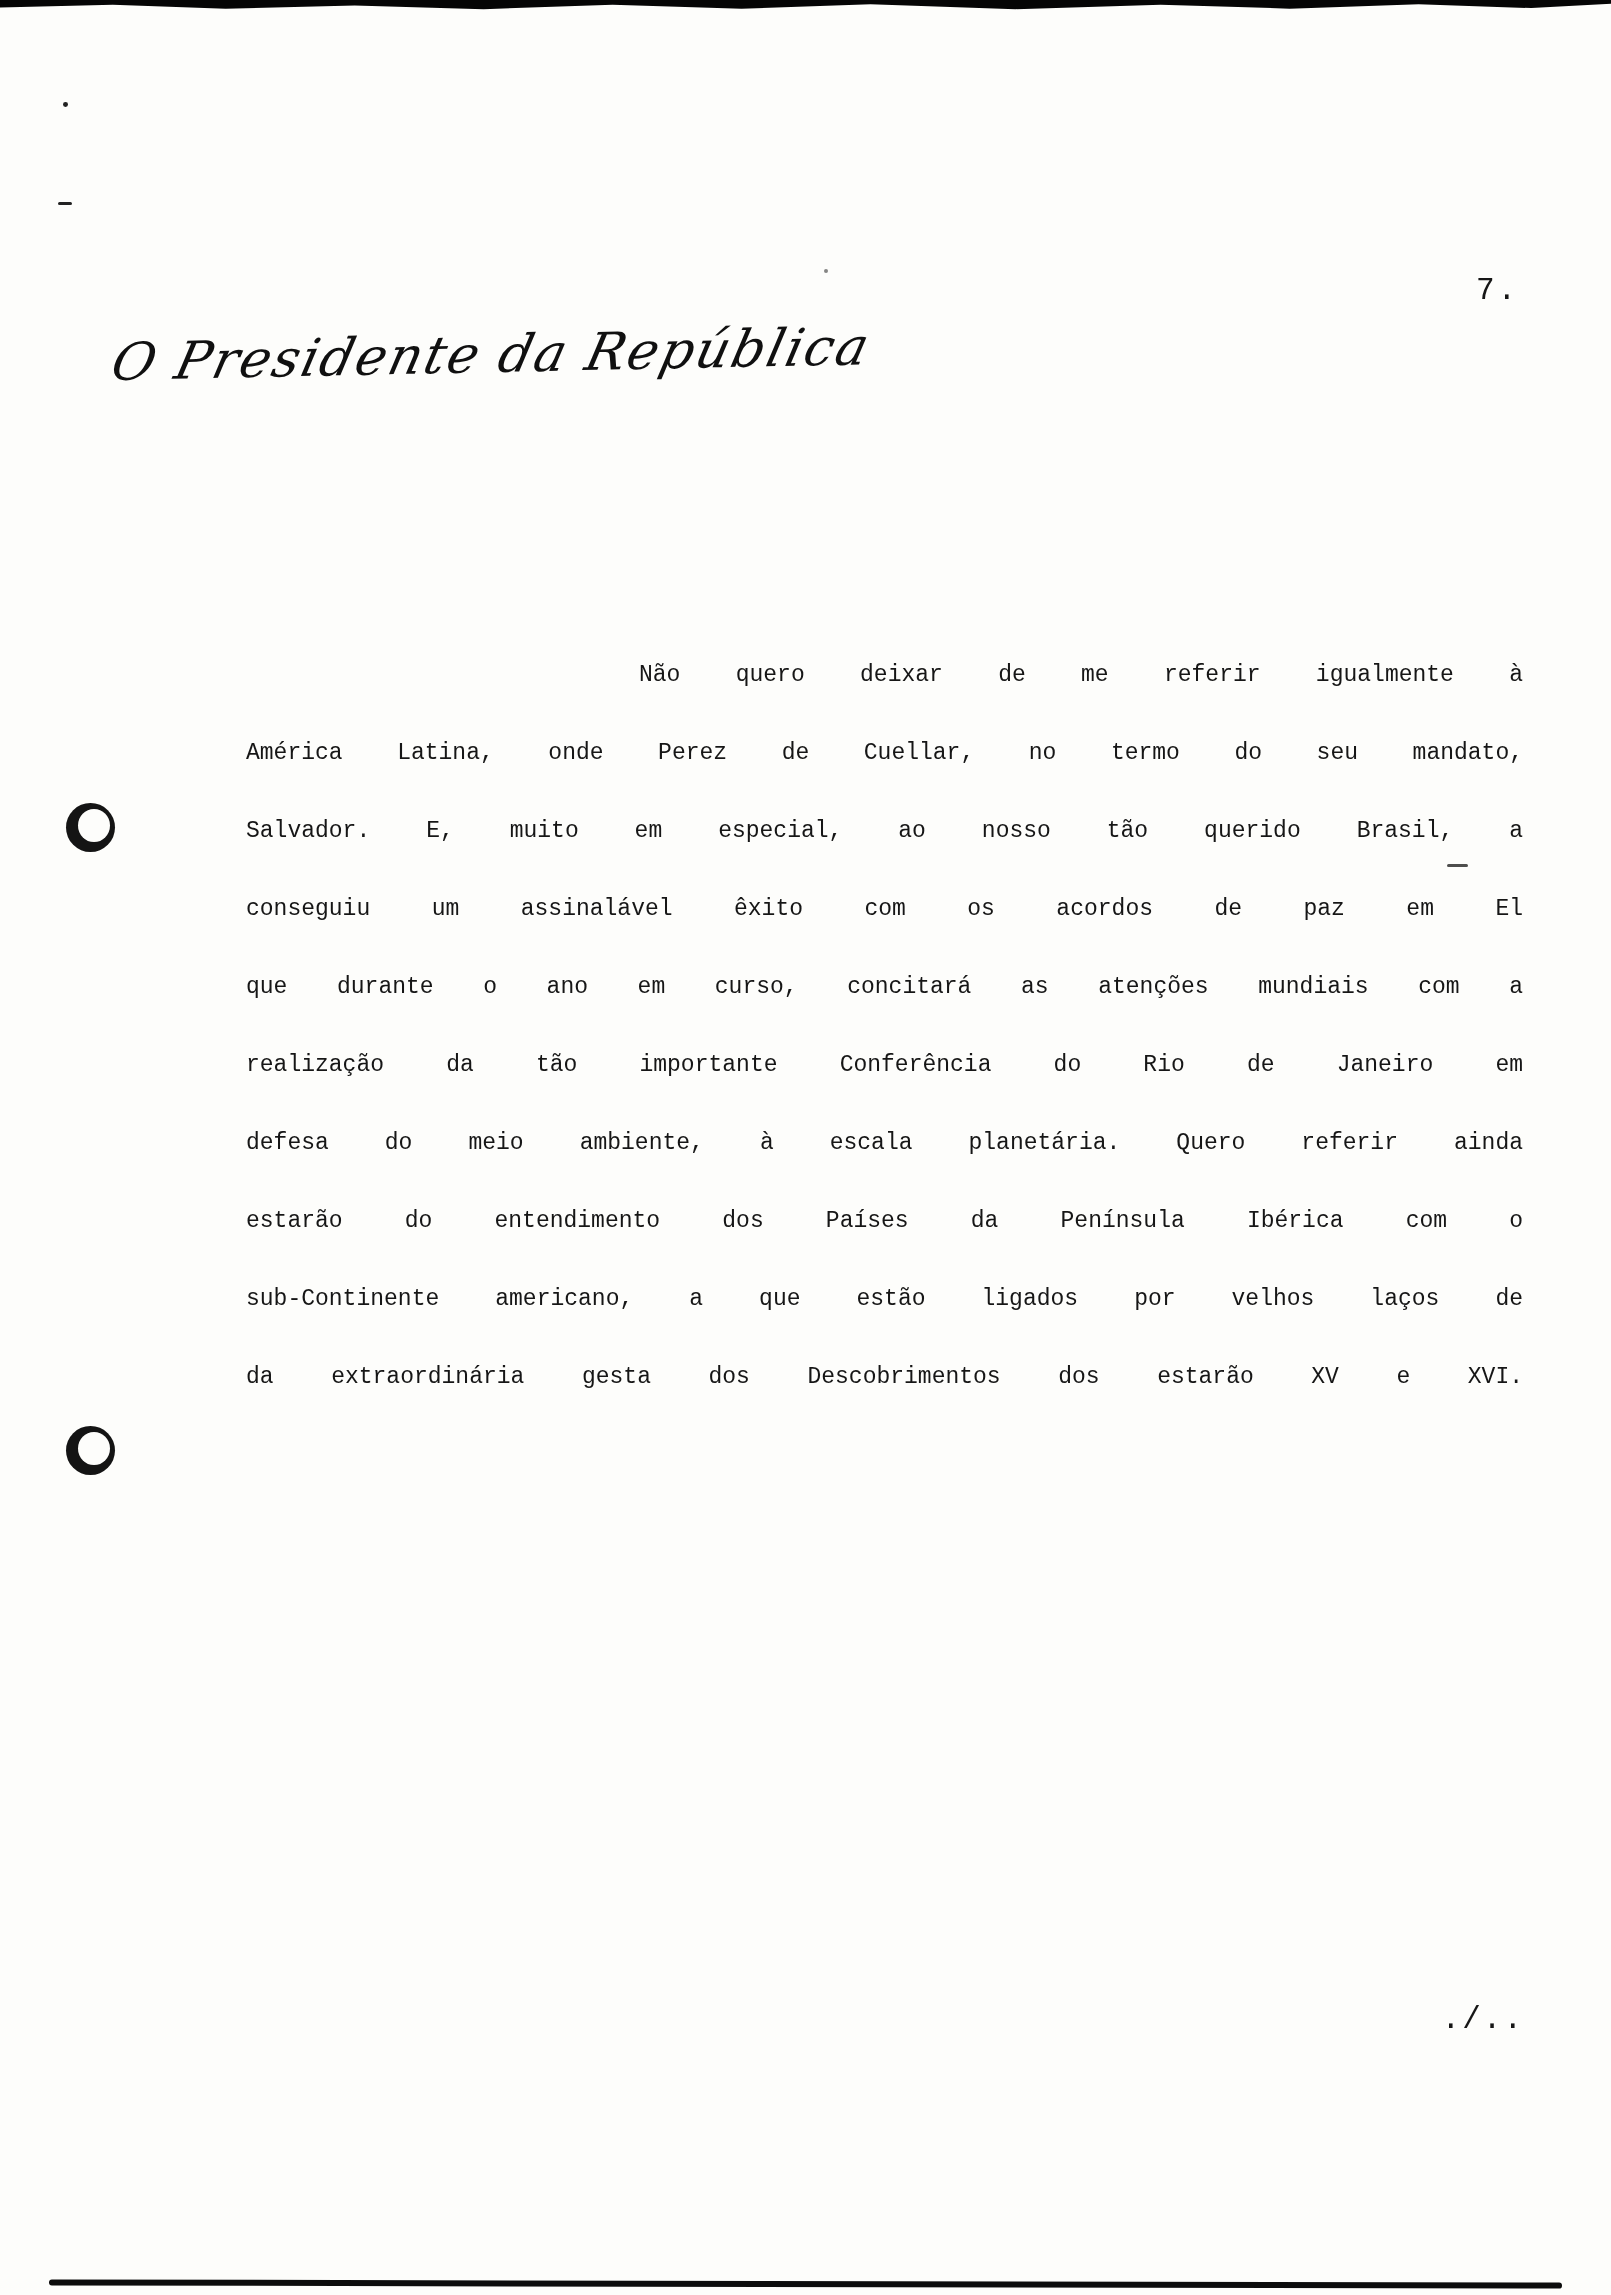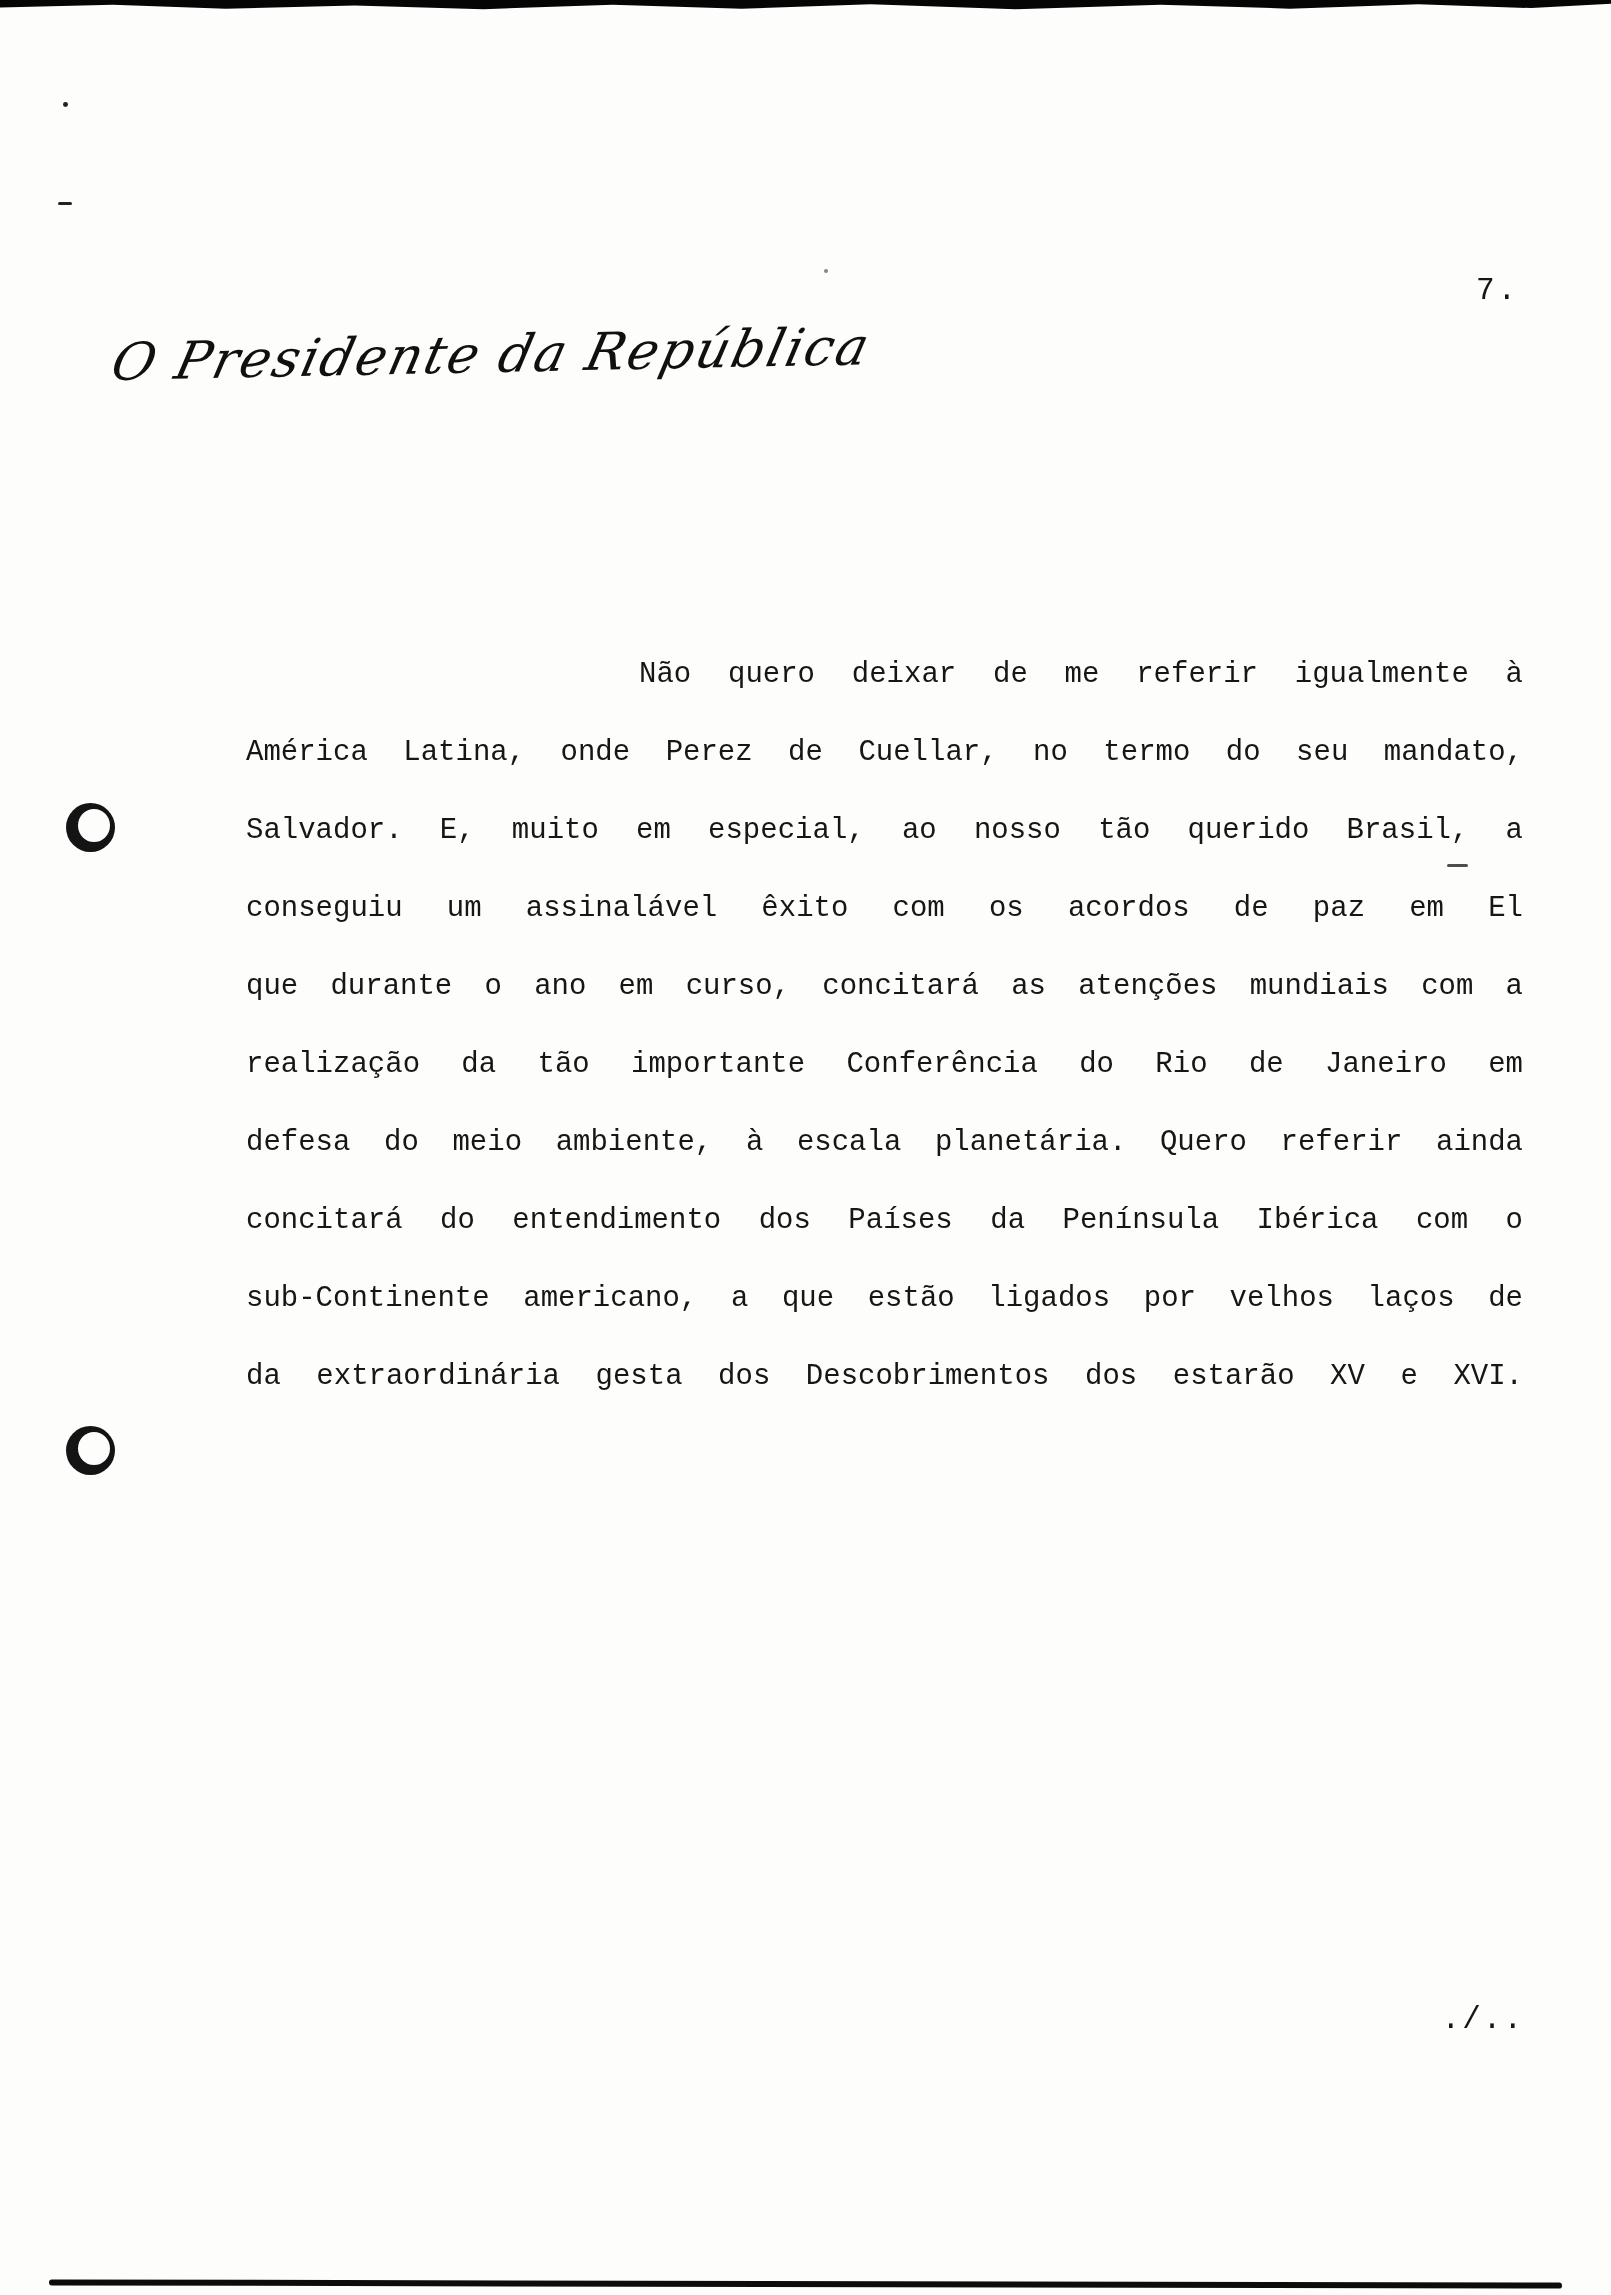--- a/index.html
+++ b/index.html
@@ -62,21 +62,21 @@
     color: #101010;
   }
 
   .body-text {
     position: absolute;
     top: 636px;
     left: 246px;
     width: 1277px;
   }
   .line {
-    font-size: 29px;
+    font-size: 23px;
     line-height: 78px;
     text-align: justify;
     text-align-last: justify;
     white-space: normal;
   }
   .line.first {
     padding-left: 393px;
   }
 
   .continuation {
@@ -140,21 +140,21 @@
   <div class="hole h2"></div>
 
   <div class="body-text">
     <div class="line first">Não quero deixar de me referir igualmente à</div>
     <div class="line">América Latina, onde Perez de Cuellar, no termo do seu mandato,</div>
     <div class="line">Salvador. E, muito em especial, ao nosso tão querido Brasil, a</div>
     <div class="line">conseguiu um assinalável êxito com os acordos de paz em El</div>
     <div class="line">que durante o ano em curso, concitará as atenções mundiais com a</div>
     <div class="line">realização da tão importante Conferência do Rio de Janeiro em</div>
     <div class="line">defesa do meio ambiente, à escala planetária. Quero referir ainda</div>
-    <div class="line">concitará do entendimento dos Países da Península Ibérica com o</div>
+    <div class="line">estarão do entendimento dos Países da Península Ibérica com o</div>
     <div class="line">sub-Continente americano, a que estão ligados por velhos laços de</div>
     <div class="line">da extraordinária gesta dos Descobrimentos dos estarão XV e XVI.</div>
   </div>
 
   <div class="continuation">./..</div>
 
   <div class="scan-edge-bottom"></div>
 
 </div>
 

